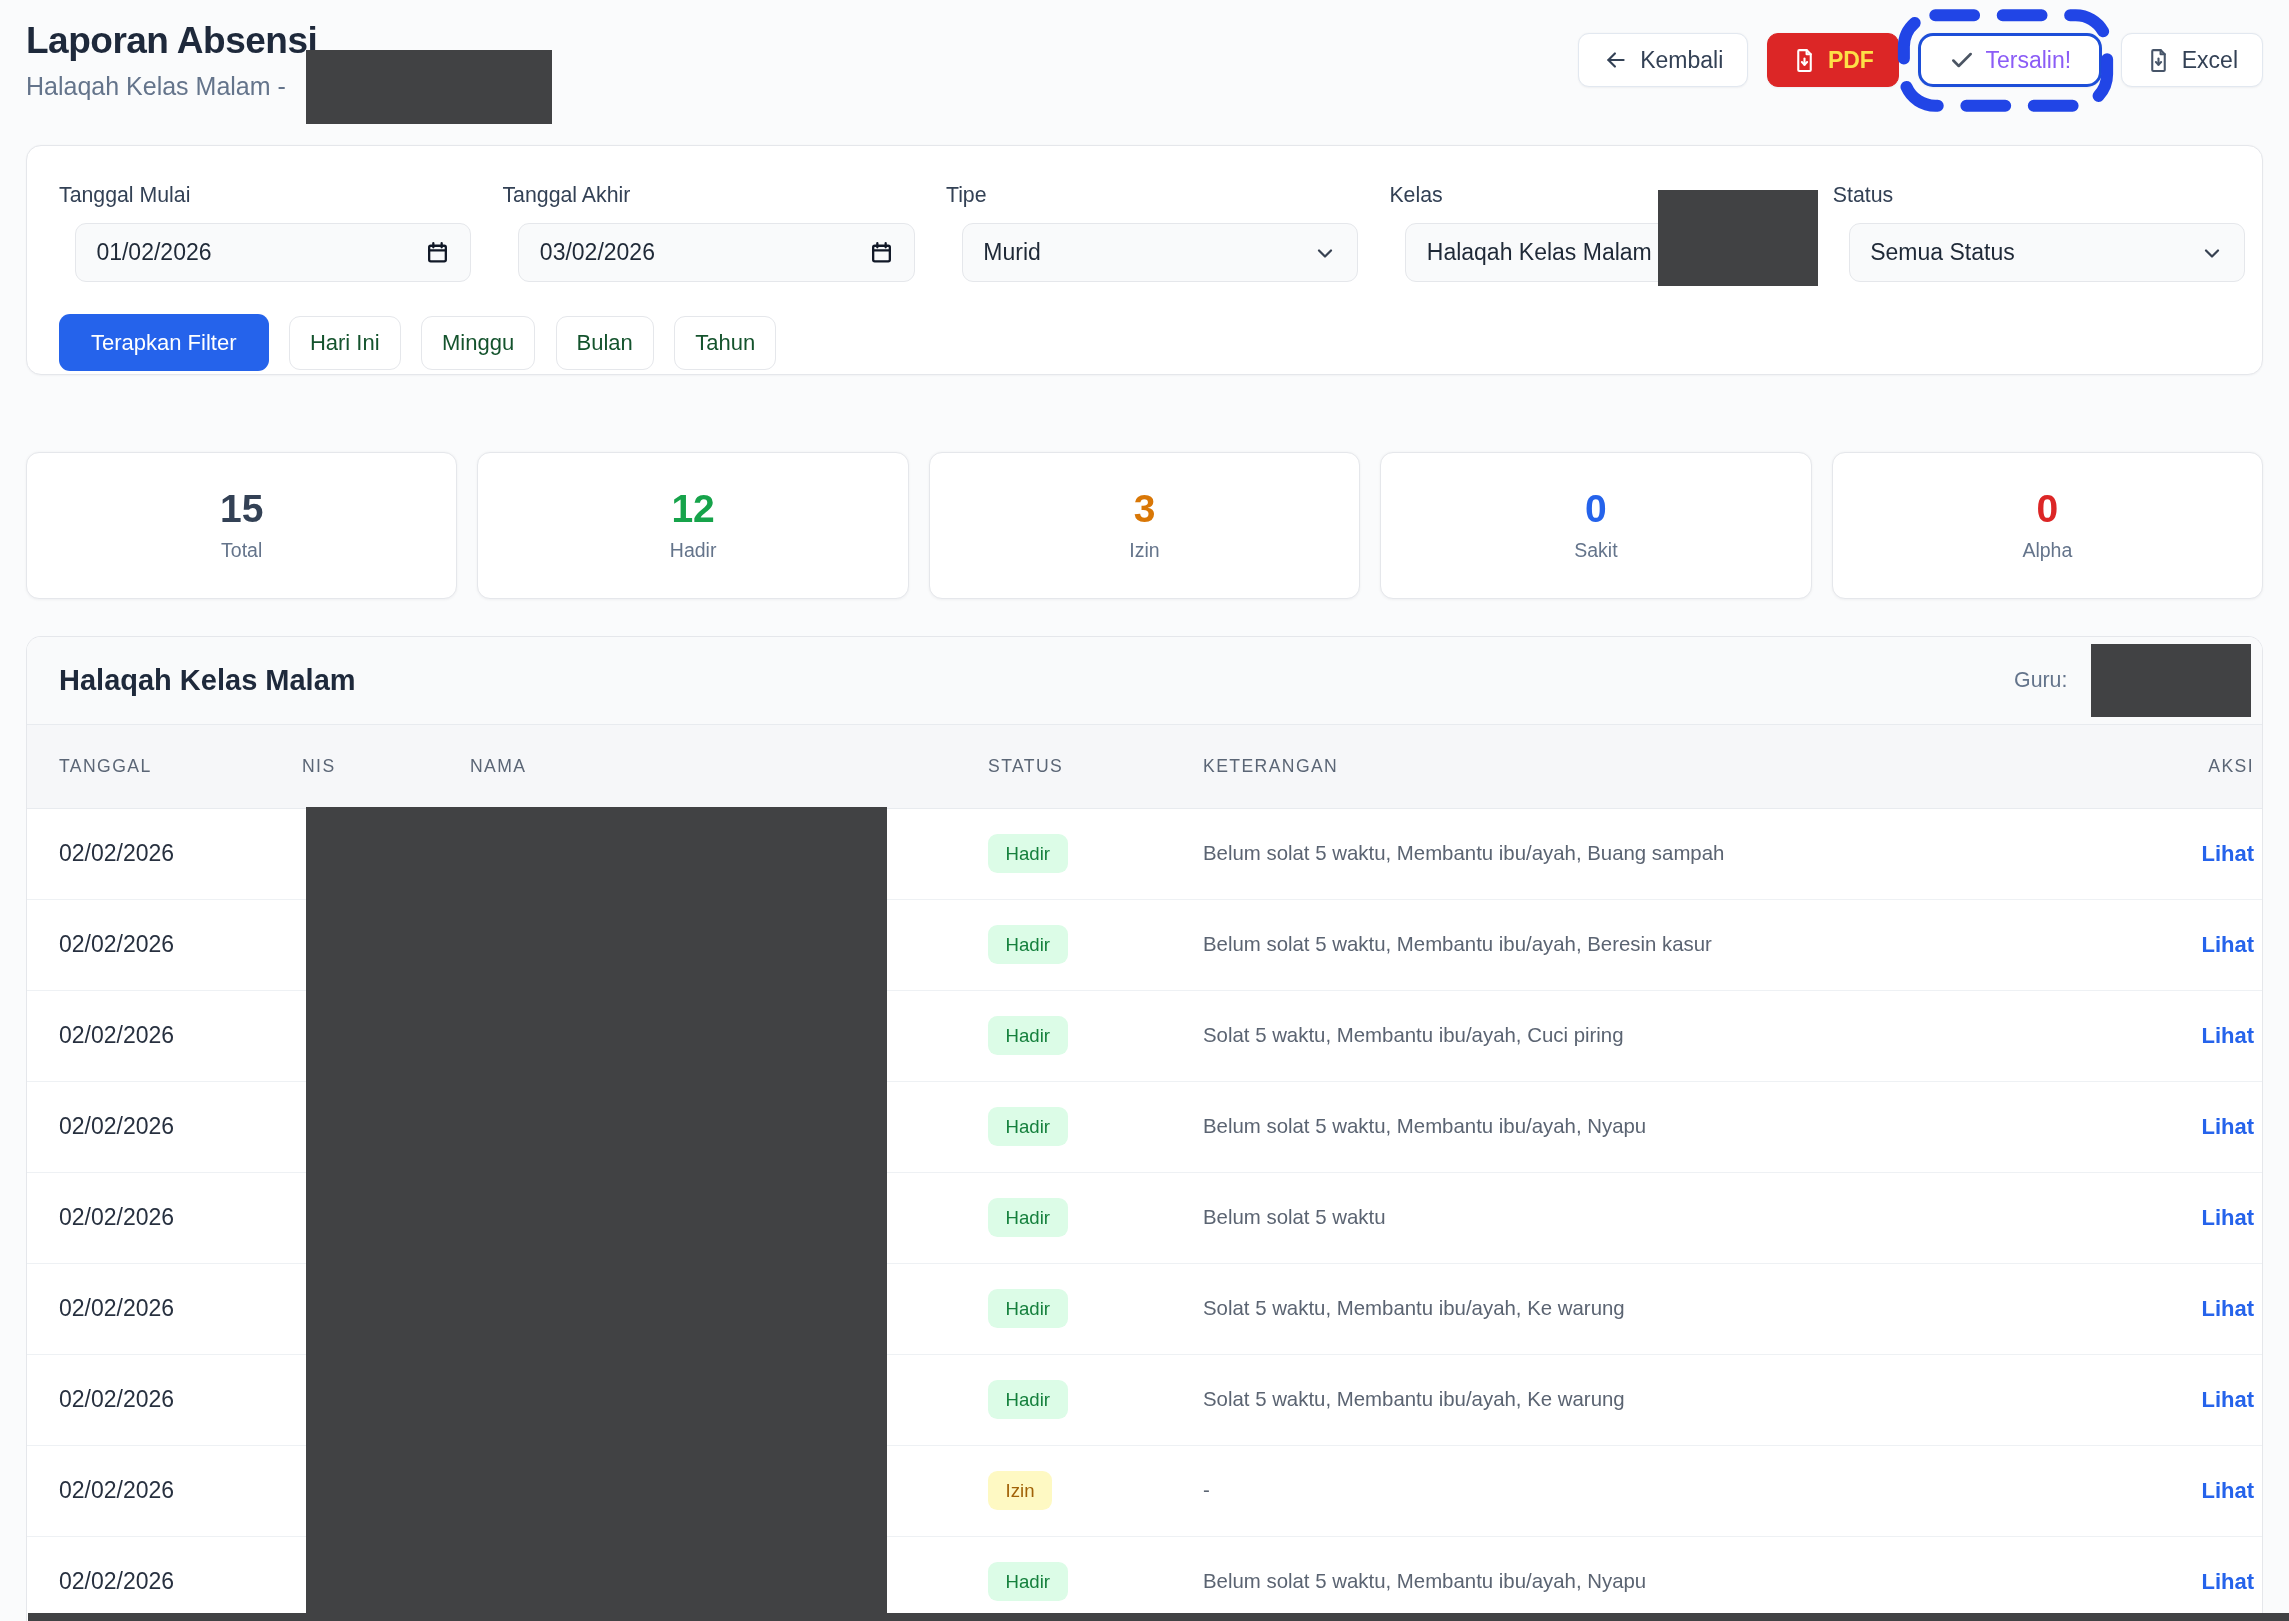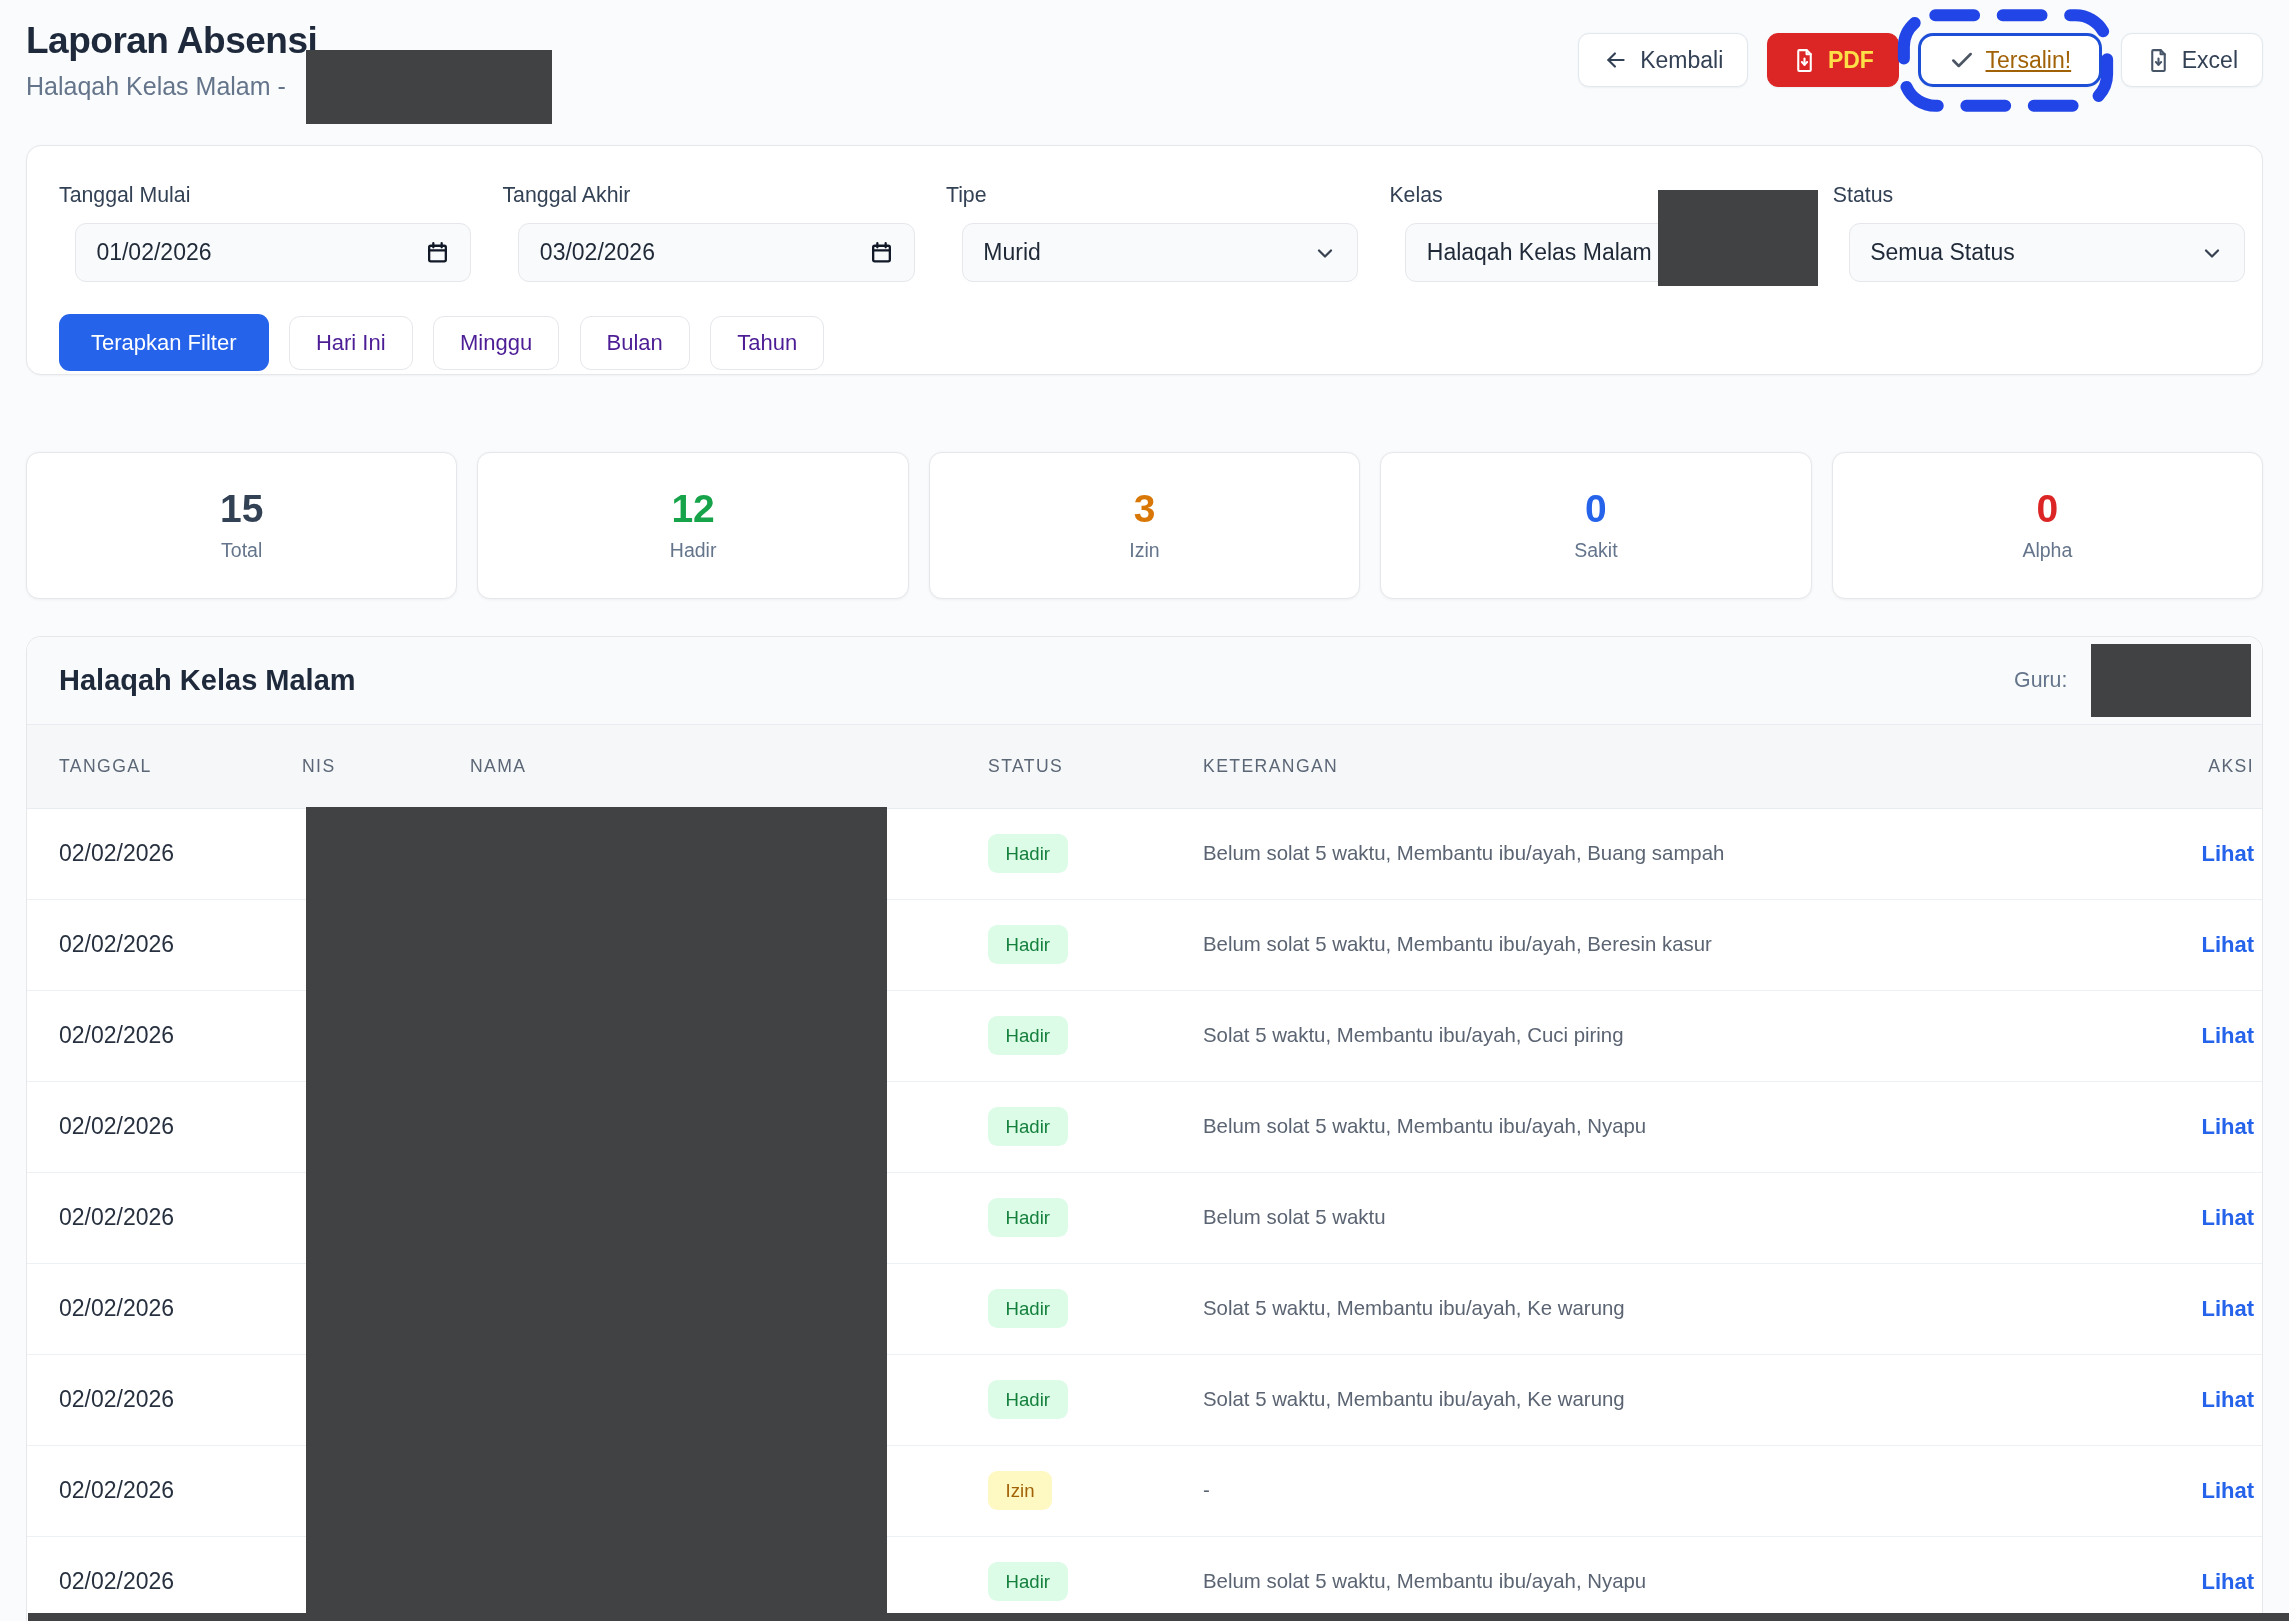--- a/index.html
+++ b/index.html
@@ -19,21 +19,21 @@
   .page-subtitle { font-size:25px; color:#64748b; margin-top:9.3px; }
   .toolbar { display:flex; gap:18.6px; align-items:center; margin-top:13px; }
   .btn {
     display:inline-flex; align-items:center; justify-content:center; gap:11px;
     height:54px; padding:0 24px; border-radius:11px; font-size:23px;
     background:#fff; border:0.9px solid #e2e8f0; color:#334155; cursor:pointer;
     box-shadow:0 0.9px 1.9px rgba(16,24,40,.05); white-space:nowrap;
   }
   .btn-pdf { background:var(--danger-red,#dc2626); border-color:var(--danger-red,#dc2626); color:#fde047; font-weight:bold; }
   .copied-wrap { position:relative; }
-  .btn-copied { border:3.7px solid var(--annotation-blue,#1d4ed8); border-radius:15px; color:#a16207; font-weight:500; padding:0 28px;text-decoration:underline; }
+  .btn-copied { border:3.7px solid var(--annotation-blue,#1d4ed8); border-radius:15px; color:#8b5cf6; font-weight:500; padding:0 28px; }
   .annotation-svg { position:absolute; left:-24px; top:-27px; width:223px; height:109px; pointer-events:none; z-index:5; }
   .icon-svg { flex:0 0 auto; }
 
   
   .filter-card {
     position:absolute; left:26px; top:145px; width:2237px; height:230px;
     background:#fff; border:0.9px solid #e5e7eb; border-radius:15px;
     box-shadow:0 0.9px 1.9px rgba(16,24,40,.04);
     padding:37px 16.7px 0 32px;
   }
@@ -44,22 +44,22 @@
     display:flex; align-items:center; justify-content:space-between;
     padding:0 20.4px; font-size:23px; color:#1f2937; cursor:pointer;margin-left:16px;
   }
   .filter-actions { display:flex; gap:20.4px; margin-top:32px; align-items:center; }
   .btn-apply {
     height:57px; padding:0 32px; border:none; border-radius:11px;
     background:var(--accent-blue,#2563eb); color:#ffffff; font-size:22px; font-weight:500;
     display:inline-flex; align-items:center; cursor:pointer;
   }
   .btn-quick {
-    height:54px; padding:0 26px; background:#fff; border:0.9px solid #e5e7eb; border-radius:11px;
-    font-size:22px; color:#4c1d95; display:inline-flex; align-items:center; cursor:pointer;
+    height:54px; padding:0 20px; background:#fff; border:0.9px solid #e5e7eb; border-radius:11px;
+    font-size:22px; color:#14532d; display:inline-flex; align-items:center; cursor:pointer;
   }
 
   
   .stats { position:absolute; left:26px; top:452px; width:2237px; height:147px; display:flex; gap:20px; }
   .stat-card {
     flex:1; background:#fff; border:0.9px solid #e5e7eb; border-radius:13px;
     box-shadow:0 0.9px 2.8px rgba(16,24,40,.05);
     display:flex; flex-direction:column; align-items:center; justify-content:center; gap:11px;
   }
   .stat-value { font-size:39px; font-weight:600; line-height:1; }

